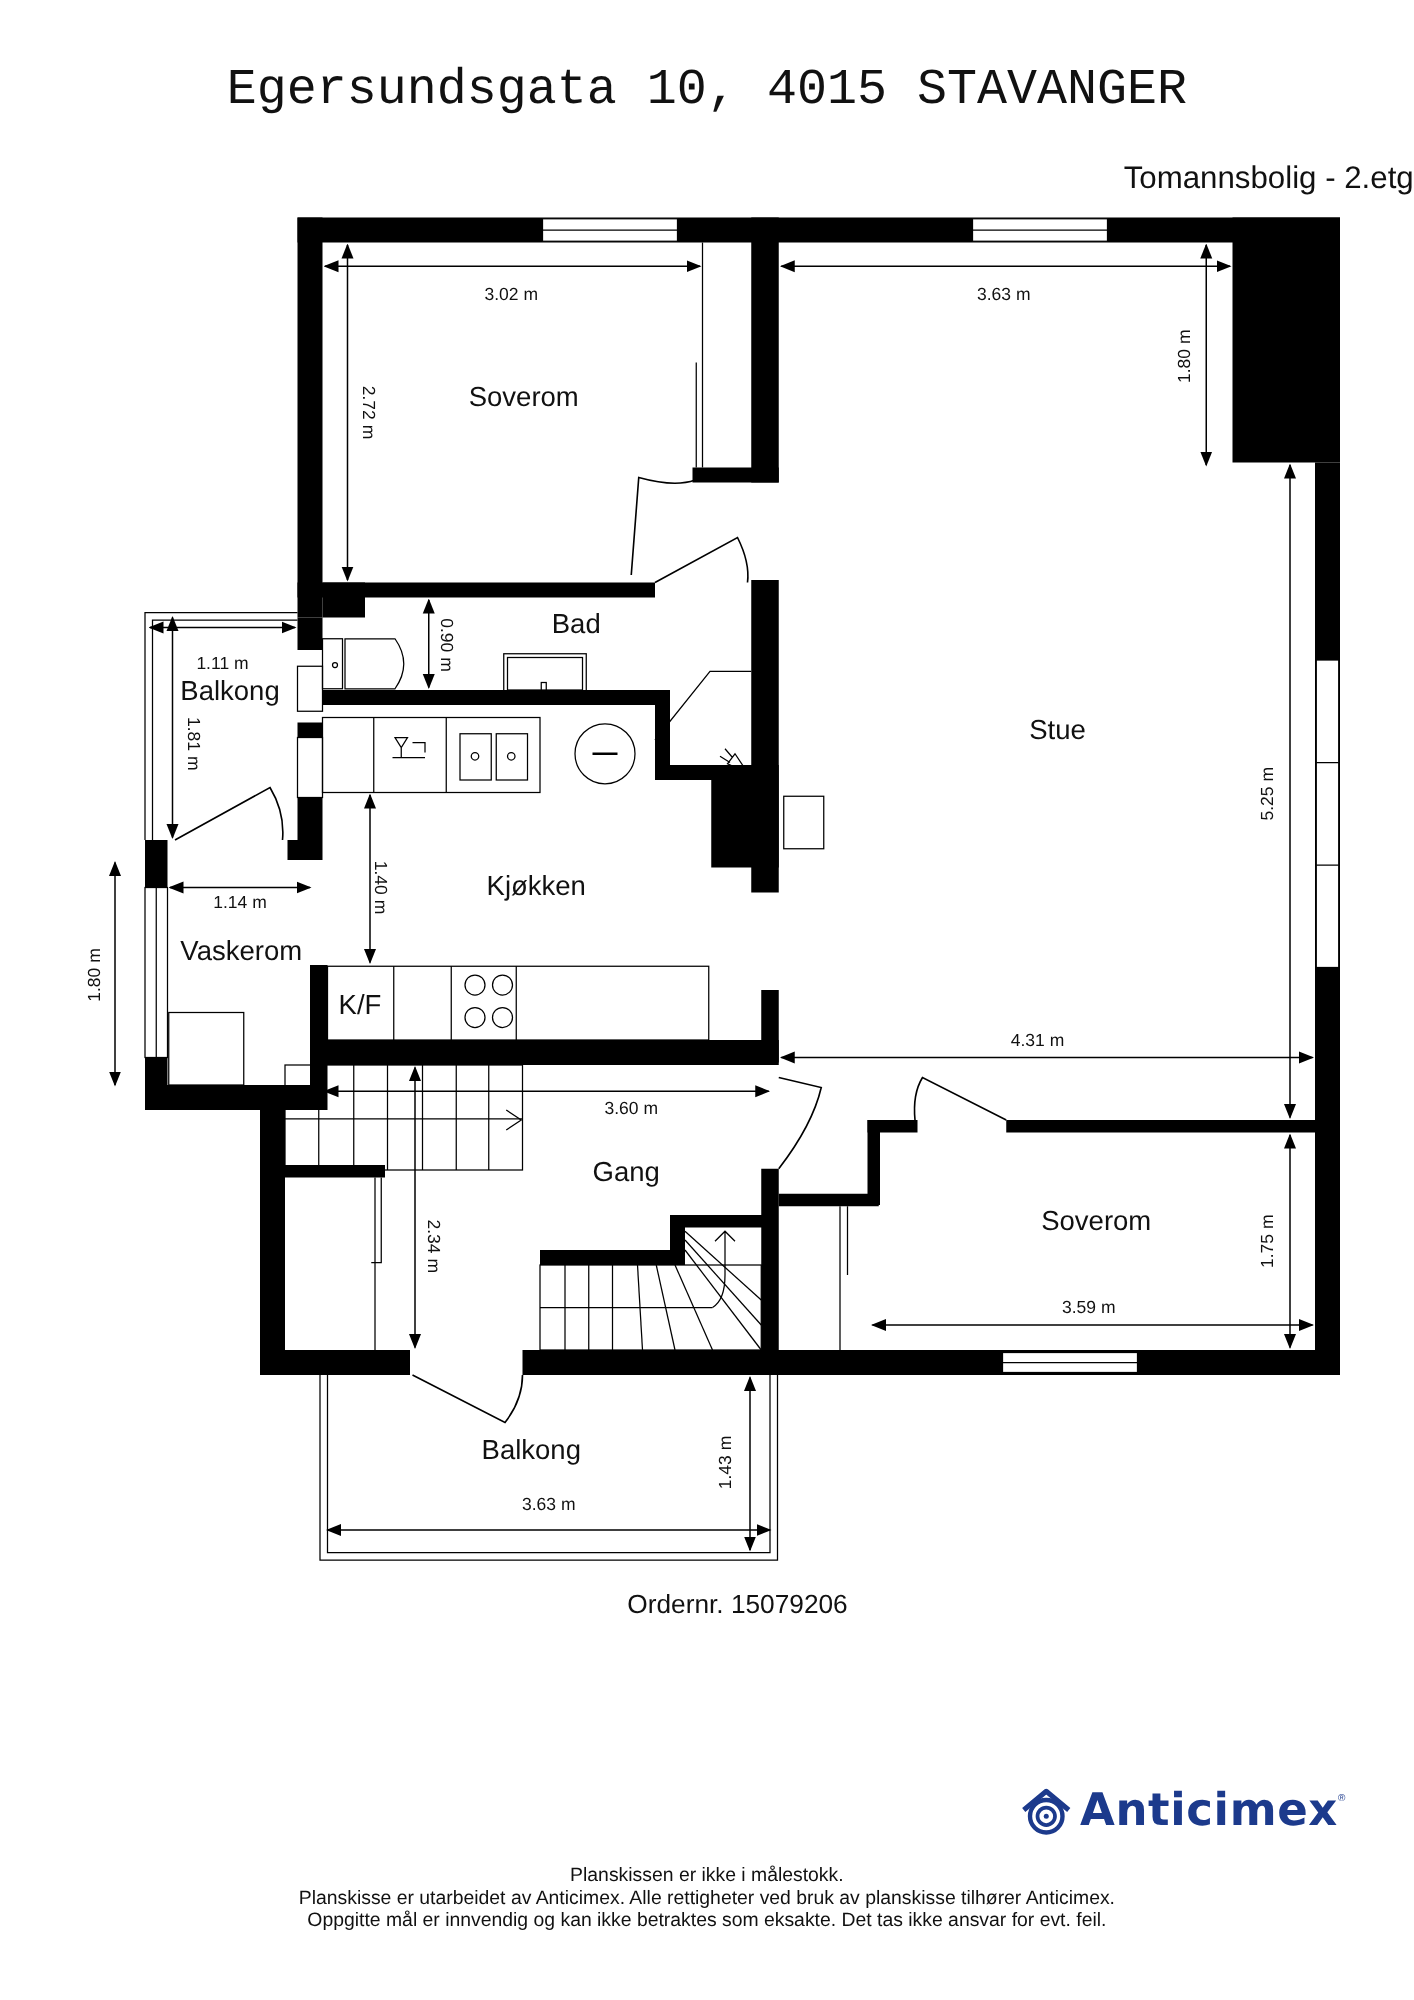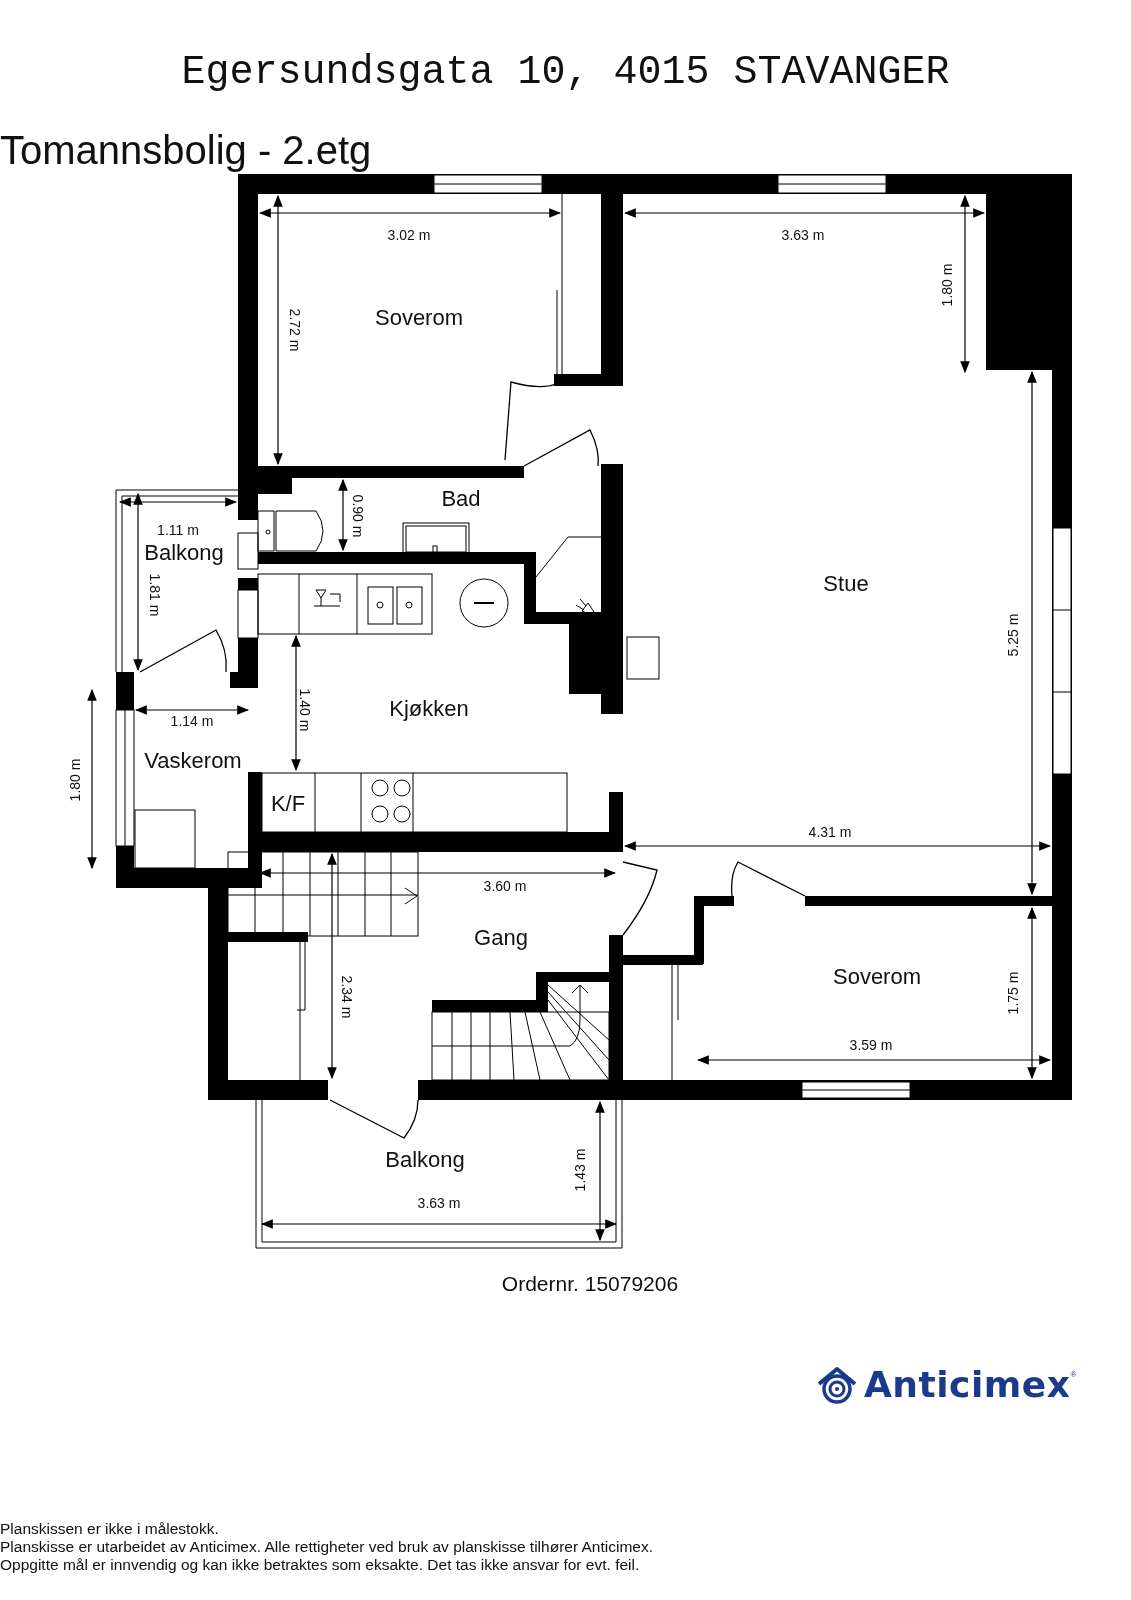--- a/index.html
+++ b/index.html
@@ -1,31 +1,31 @@
 <!DOCTYPE html>
 <html><head>
 <meta charset="utf-8">
 <style>
   html, body { margin: 0; padding: 0; background: #ffffff; }
   body { width: 1131px; height: 1600px; position: relative; overflow: hidden;
          font-family: "Liberation Sans", sans-serif; color: #111; }
   .title { position: absolute; left: 0; width: 1131px; text-align: center; top: 50px;
            font-size: 40px; letter-spacing: 0px; font-family: Liberation Mono, monospace; }
-  .subtitle { position: absolute; left: 0; width: 1131px; text-align: left; top: 128px;
-              font-size: 40px; }
+  .subtitle { position: absolute; left: 0; width: 1131px; text-align: right; top: 128px;
+              font-size: 25px; }
   svg.plan { position: absolute; left: 0; top: 0; }
   .room-label { font-family: "Liberation Sans", sans-serif; font-size: 22px; fill: #111; }
   .dim-label { font-family: "Liberation Sans", sans-serif; font-size: 14px; fill: #111; }
   .order { position: absolute; left: 0; width: 1180px; text-align: center; top: 1272px; font-size: 21px; }
-  .logo { position: absolute; left: 816px; top: 1364px; display: flex; align-items: center; }
+  .logo { position: absolute; left: 816px; top: 1428px; display: flex; align-items: center; }
   .logo-text { font-family: "DejaVu Sans", sans-serif; font-weight: bold; font-size: 36px;
                color: #1c3a8c; letter-spacing: 0.5px; margin-left: 6px; }
   .logo-reg { font-size: 8px; color: #1c3a8c; align-self: flex-start; margin-top: 6px; }
-  .disclaimer { position: absolute; left: 0; width: 1131px; top: 1492px; 
-                font-size: 15.5px; line-height: 18px; margin-top: 28px; }
+  .disclaimer { position: absolute; left: 0; width: 1131px; top: 1492px; text-align: center;
+                font-size: 15.5px; line-height: 18px; }
 </style>
 </head>
 <body>
 
 <div class="title">Egersundsgata 10, 4015 STAVANGER</div>
 <div class="subtitle">Tomannsbolig  - 2.etg</div>
 
 <svg class="plan" width="1131" height="1600" viewBox="0 0 1131 1600" xmlns="http://www.w3.org/2000/svg">
   <defs>
     <marker id="ah" viewBox="0 0 10 10" refX="9" refY="5" markerWidth="10" markerHeight="10" orient="auto-start-reverse">

